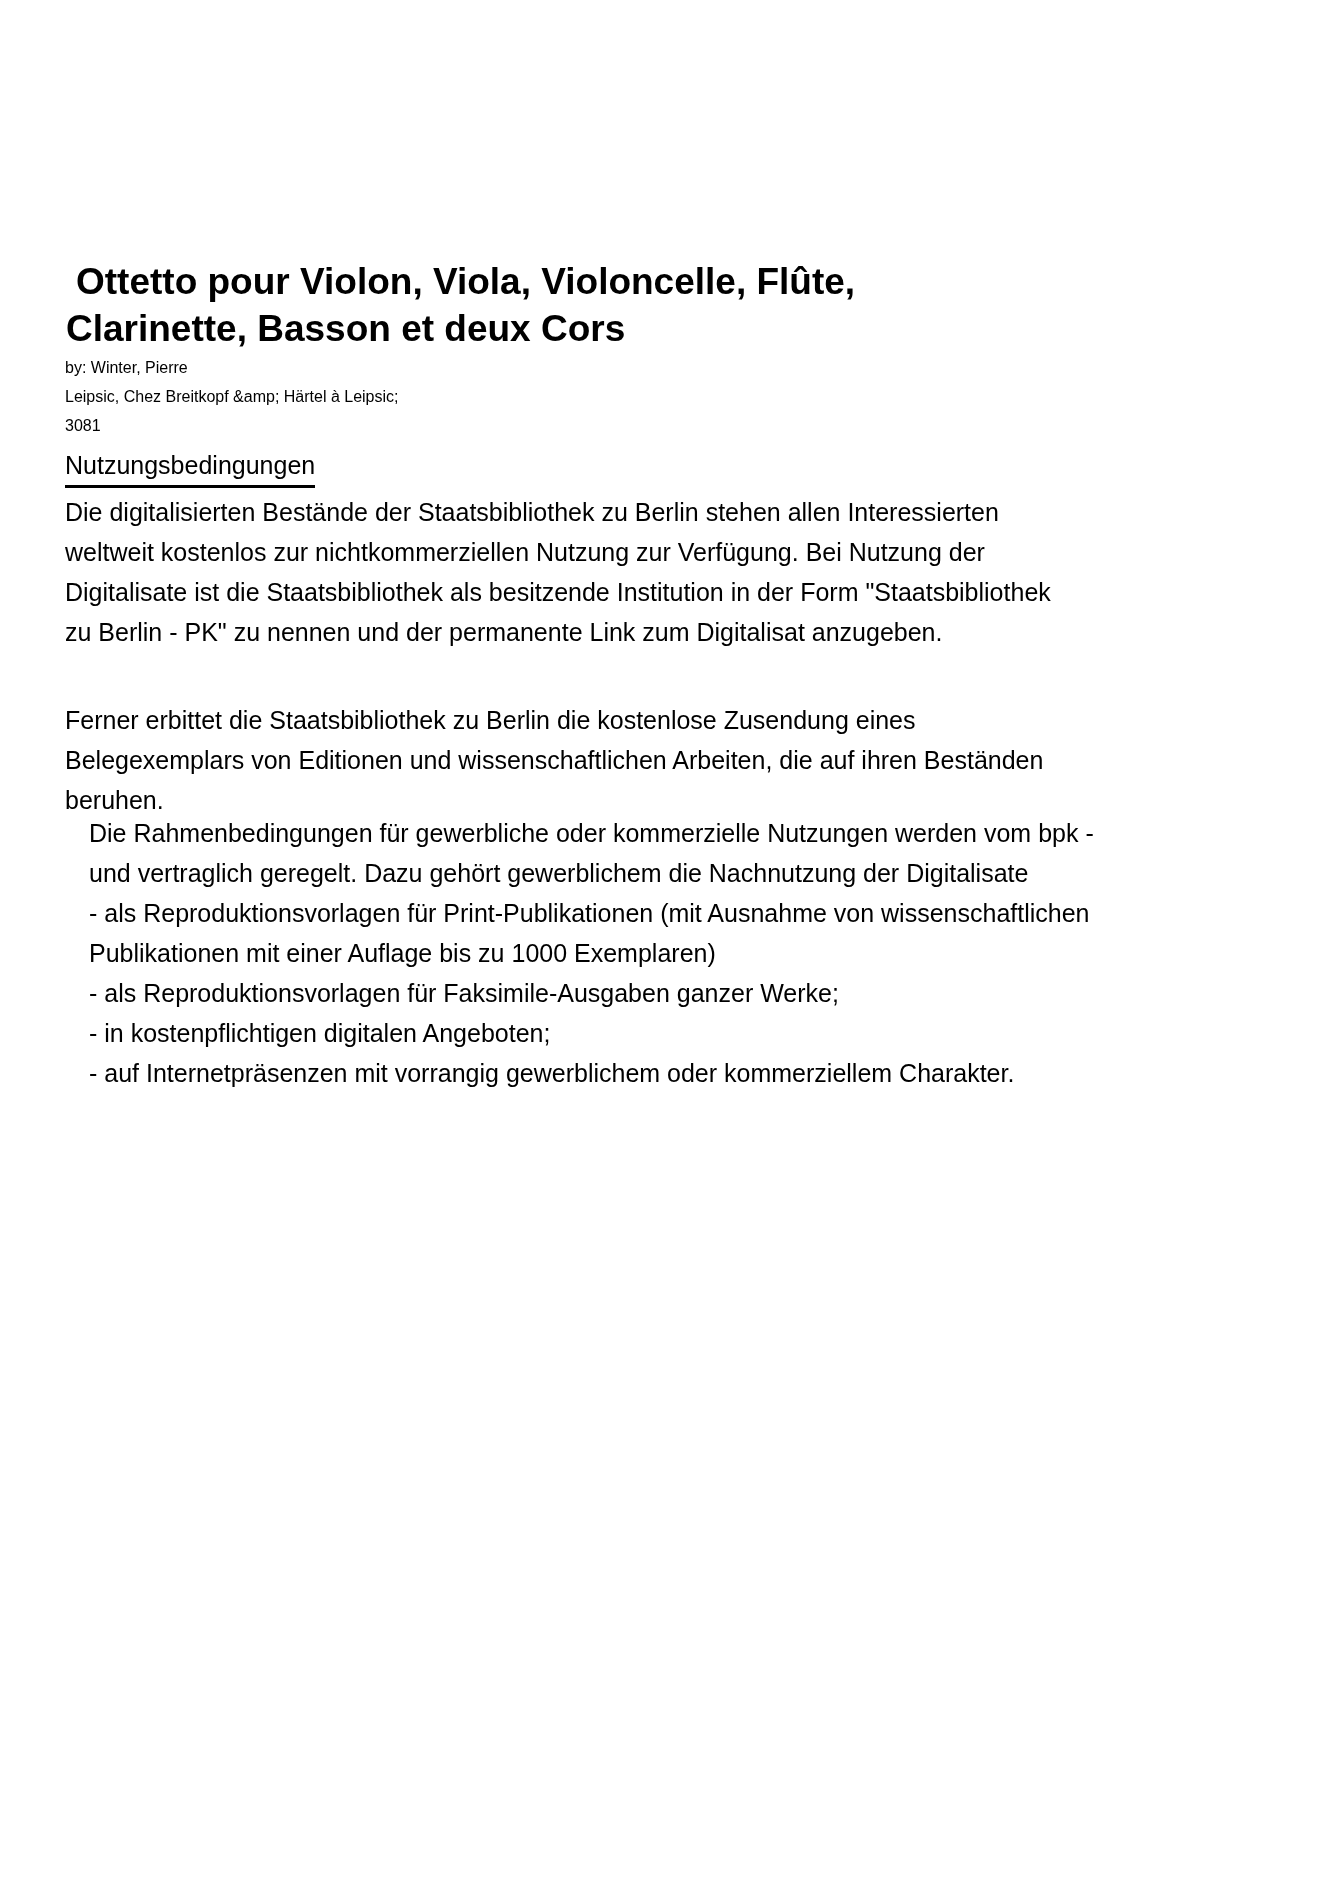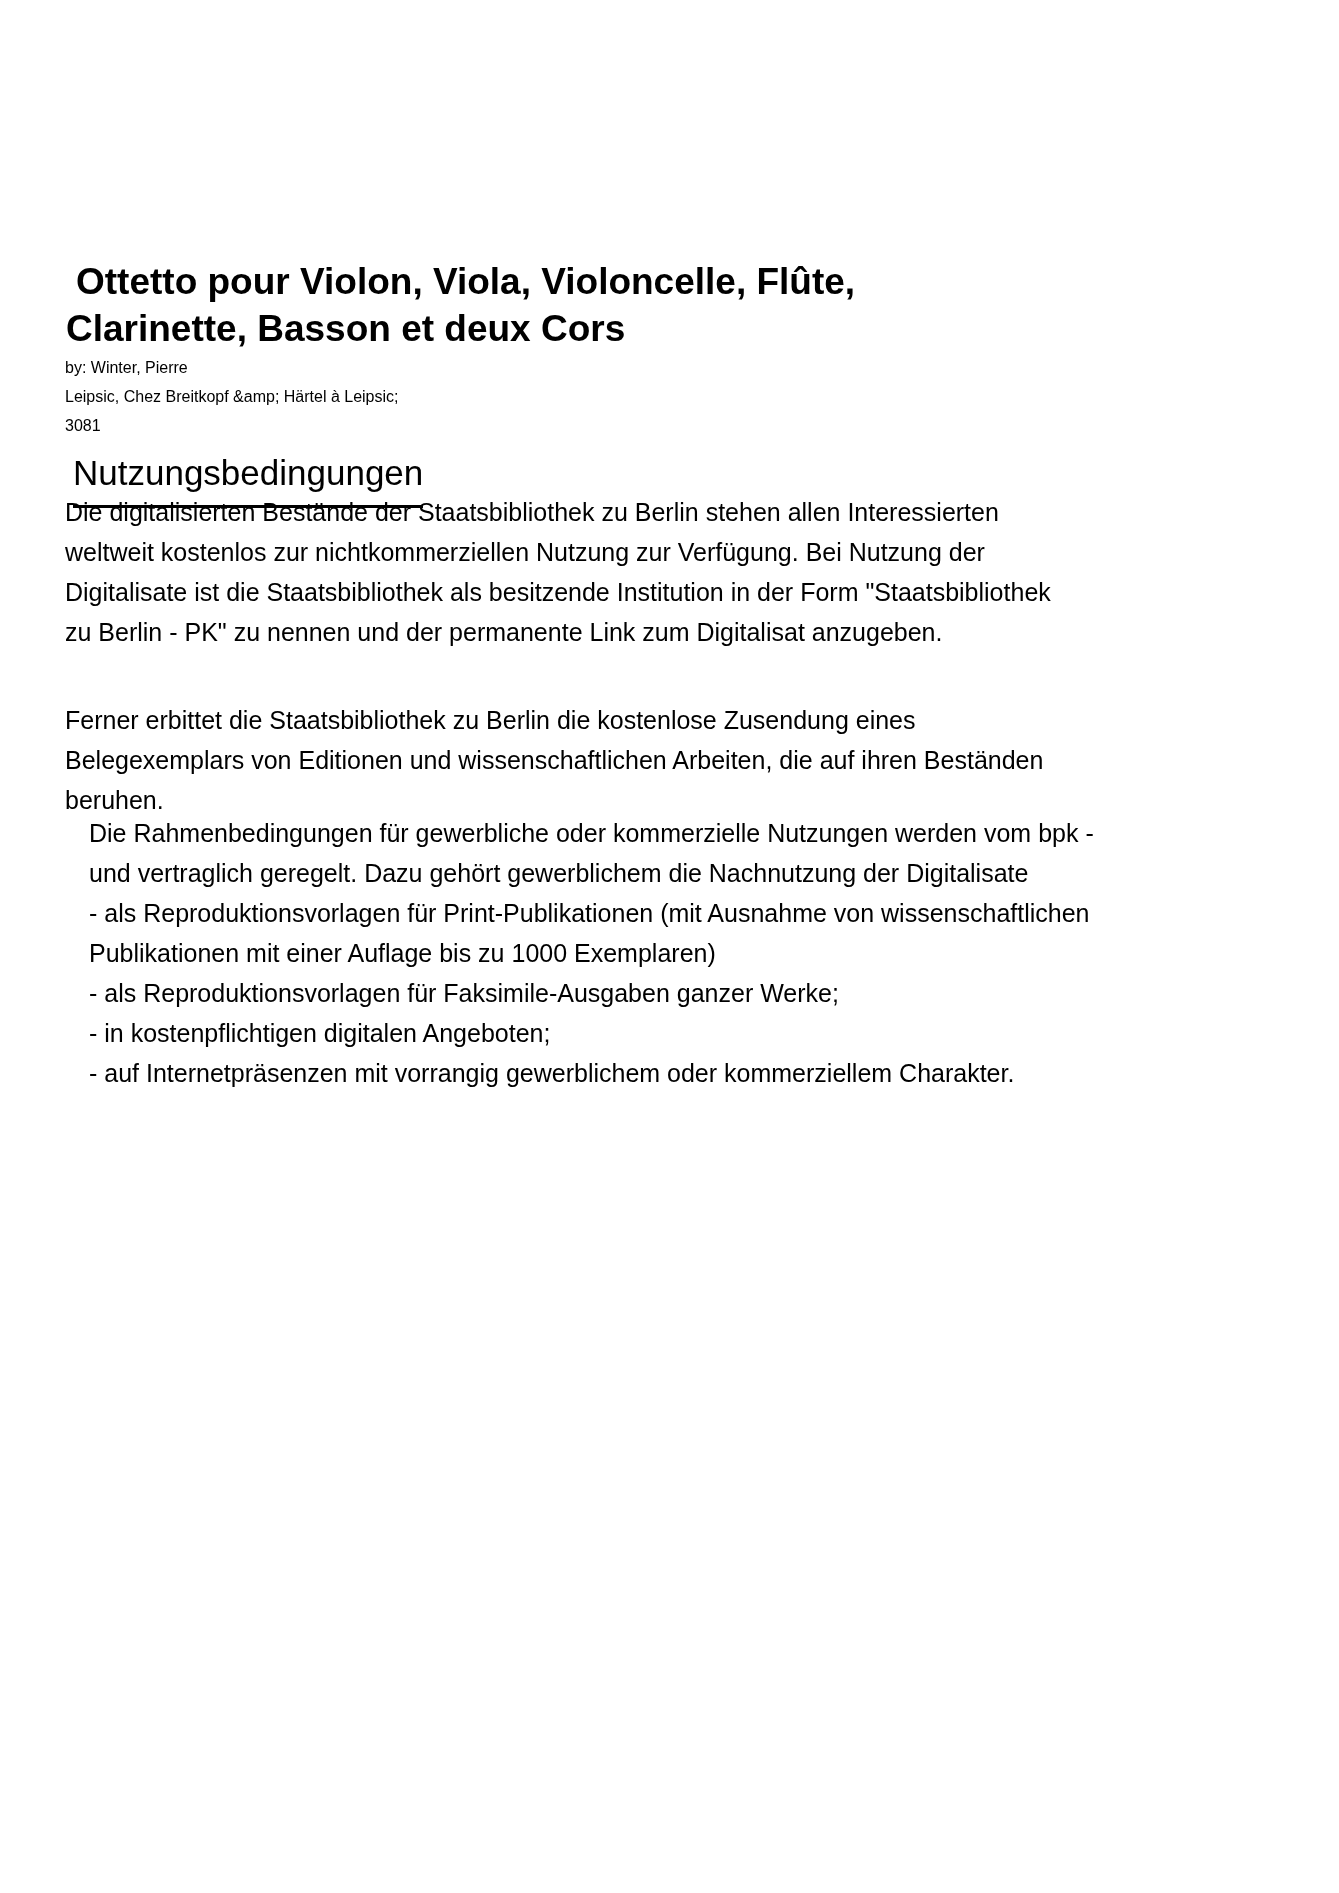--- a/index.html
+++ b/index.html
@@ -33,27 +33,27 @@
     left: 65px;
     top: 353px;
     font-size: 16px;
     line-height: 29px;
     white-space: nowrap;
   }
   .terms-heading {
     position: absolute;
     left: 65px;
     top: 445px;
-    margin: 8px;
-    font-size: 35px;
+    margin: 0;
+    font-size: 25px;
     font-weight: 400;
     line-height: 40px;
     display: inline-block;
     border-bottom: 3px solid #000000;
-    padding-bottom: 12px;
+    padding-bottom: 0px;
     white-space: nowrap;
   }
   .para {
     position: absolute;
     left: 65px;
     font-size: 25px;
     line-height: 40px;
     white-space: nowrap;
   }
   .para.p1 { top: 492px; }

